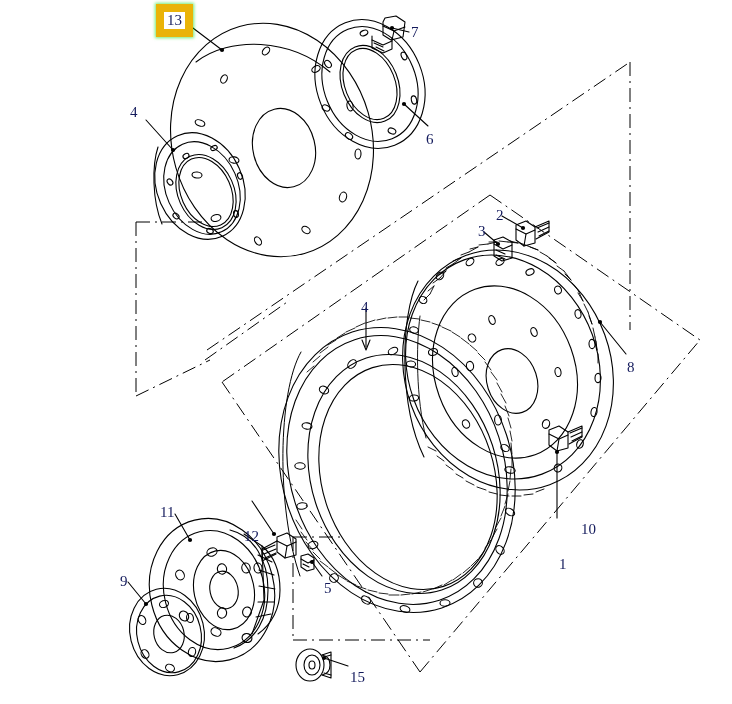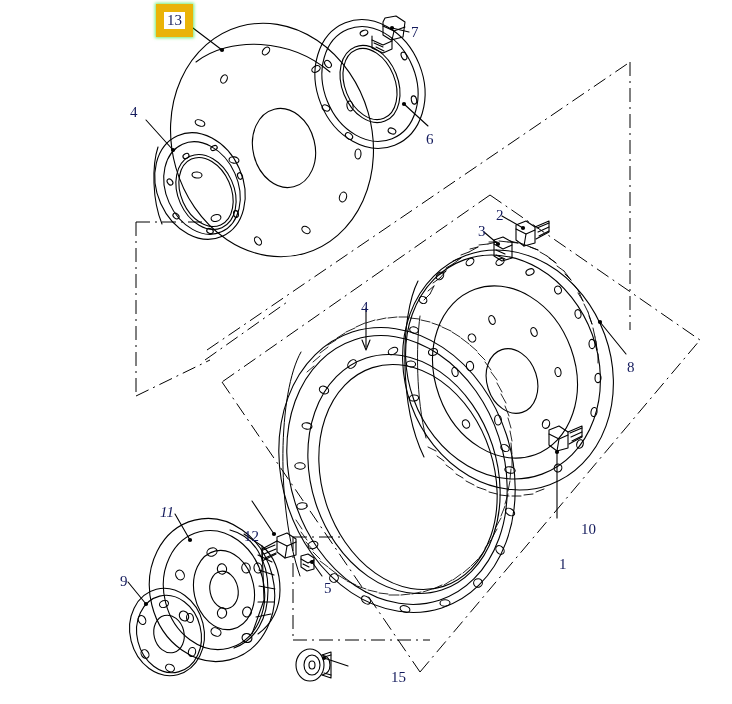--- a/index.html
+++ b/index.html
@@ -398,20 +398,20 @@
       <div class="callout-label highlighted" style="left: 156px; top: 4px;">13</div>
       <div class="callout-label" style="left: 411px; top: 25px;">7</div>
       <div class="callout-label" style="left: 426px; top: 132px;">6</div>
       <div class="callout-label" style="left: 130px; top: 105px;">4</div>
       <div class="callout-label" style="left: 496px; top: 208px;">2</div>
       <div class="callout-label" style="left: 478px; top: 224px;">3</div>
       <div class="callout-label" style="left: 627px; top: 360px;">8</div>
       <div class="callout-label" style="left: 361px; top: 300px;">4</div>
       <div class="callout-label" style="left: 549px; top: 522px; margin-left: 32px;">10</div>
       <div class="callout-label" style="left: 559px; top: 557px;">1</div>
-      <div class="callout-label" style="left: 160px; top: 505px; font-style: italic;">11</div>
+      <div class="callout-label" style="left: 160px; top: 505px;">11</div>
       <div class="callout-label" style="left: 244px; top: 493px; margin-top: 36px;">12</div>
       <div class="callout-label" style="left: 120px; top: 574px;">9</div>
       <div class="callout-label" style="left: 324px; top: 581px;">5</div>
-      <div class="callout-label" style="left: 350px; top: 670px; margin-left: 41px;">15</div>
+      <div class="callout-label" style="left: 350px; top: 670px;">15</div>
     </div>
 
 </div>
 
 </body></html>

